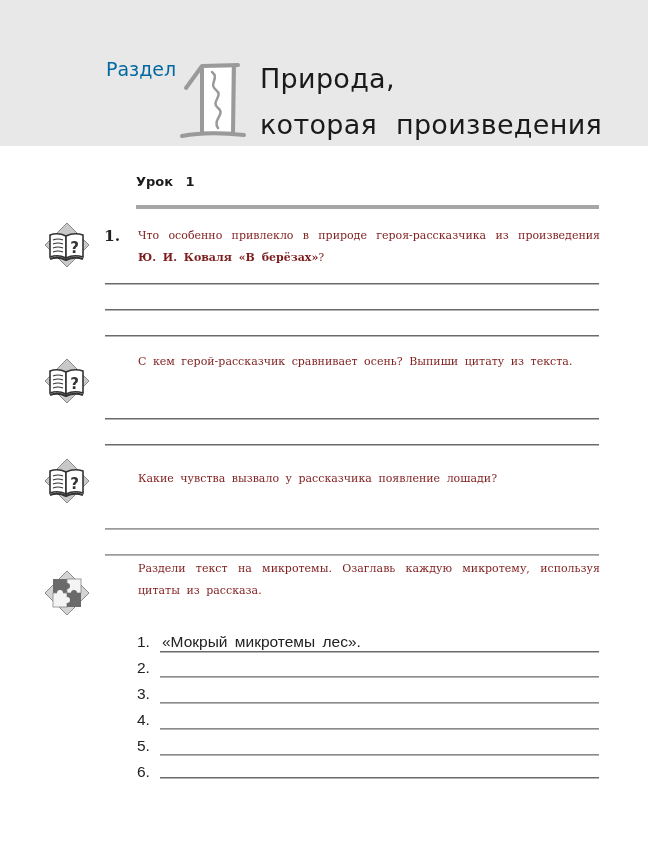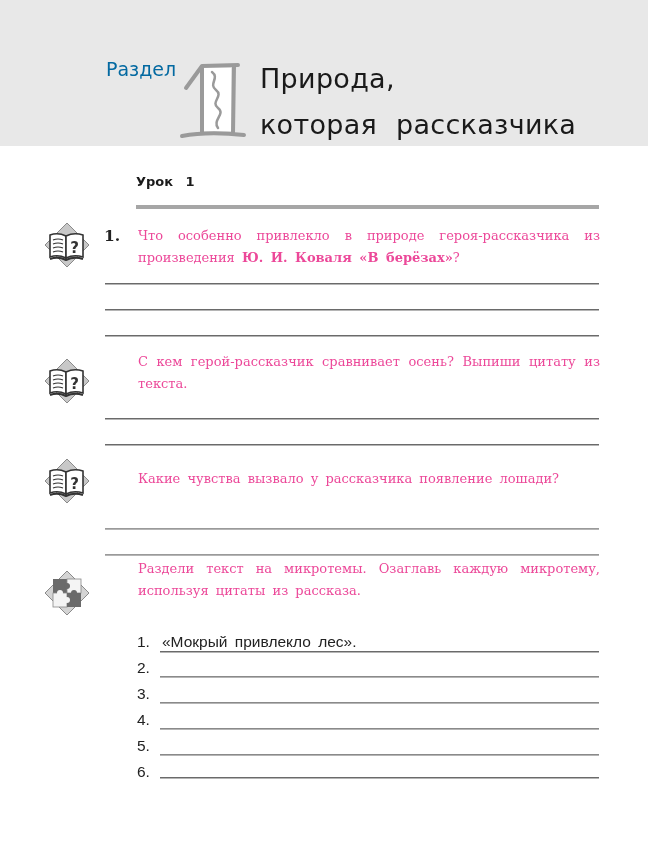--- a/index.html
+++ b/index.html
@@ -14,22 +14,22 @@
                    font-size: 27px; line-height: 46px; color: #1a1a1a; letter-spacing: 0.3px; }
   .chapter-title .t2 { word-spacing: 10px; }
 
   .lesson-title { position: absolute; left: 136px; top: 174px; font-family: "DejaVu Sans", sans-serif;
                   font-weight: bold; font-size: 13px; color: #1a1a1a; word-spacing: 8px; }
   .lesson-rule { position: absolute; left: 136px; top: 205px; width: 463px; height: 4px; background: #a6a6a6; }
 
   .icon { position: absolute; left: 44px; width: 46px; height: 46px; }
 
   .q-num { position: absolute; left: 104px; font-weight: bold; font-size: 15.5px; }
-  .q-text { position: absolute; left: 138px; width: 462px; font-size: 13px; line-height: 22px;
-            text-align: justify; text-align-last: left; word-spacing: 3px; color: #ec4899; }
+  .q-text { position: absolute; left: 138px; width: 462px; font-size: 11px; line-height: 22px;
+            text-align: justify; text-align-last: left; word-spacing: 3px; color: #7f1d1d; }
   .q-text b { font-weight: bold; }
 
   .line { position: absolute; height: 1px; background: #6a6a6a; border-bottom: 1px solid #b5b5b5; }
 
   .list-num { position: absolute; left: 137px; font-family: "Liberation Sans", sans-serif; font-size: 15.5px; color: #222; }
   .list-answer { position: absolute; left: 162px; font-family: "Liberation Sans", sans-serif; font-size: 15.5px; color: #222; word-spacing: 3px; }
 </style>
 </head>
 <body>
 
@@ -42,21 +42,21 @@
     <path d="M24 9 L24 74"></path>
     <path d="M56 8 L55 75"></path>
     <path d="M4 78 Q30 73 66 77"></path>
   </g>
   <rect x="26" y="10" width="27" height="63" fill="#ffffff"></rect>
   <path d="M34 14 C42 20 30 26 38 32 C46 38 32 44 40 50 C48 56 34 62 40 70" fill="none" stroke="#9a9a9a" stroke-width="2.5" stroke-linecap="round"></path>
 </svg>
 
 <div class="chapter-title">
   <div>Природа,</div>
-  <div class="t2">которая рассказчика</div>
+  <div class="t2">которая произведения</div>
 </div>
 
 <div class="lesson-title">Урок 1</div>
 <div class="lesson-rule"></div>
 
 <svg class="icon" style="top:222px" viewBox="0 0 46 46">
   <polygon points="23,1 45,23 23,45 1,23" fill="#c8c8c8" stroke="#8a8a8a" stroke-width="1"></polygon>
   <path d="M6 13 Q14 10 22 14 L22 36 Q14 32 6 35 Z" fill="#fff" stroke="#333" stroke-width="1.6"></path>
   <path d="M22 14 Q30 10 39 13 L39 35 Q30 32 22 36 Z" fill="#fff" stroke="#333" stroke-width="1.6"></path>
   <path d="M9 18 Q14 16 19 18 M9 22 Q14 20 19 22 M9 26 Q14 24 19 26 M9 30 Q14 28 19 30" stroke="#333" stroke-width="1.2" fill="none"></path>
@@ -100,21 +100,21 @@
   <rect x="9" y="23" width="14" height="14" fill="#f4f4f4" stroke="#888" stroke-width="0.8"></rect>
   <rect x="23" y="23" width="14" height="14" fill="#6a6a6a"></rect>
   <circle cx="23" cy="16" r="3" fill="#6a6a6a"></circle>
   <circle cx="16" cy="23" r="3" fill="#f4f4f4"></circle>
   <circle cx="30" cy="23" r="3" fill="#6a6a6a"></circle>
   <circle cx="23" cy="30" r="3" fill="#f4f4f4"></circle>
 </svg>
 <div class="q-text" style="top:558px">Раздели текст на микротемы. Озаглавь каждую микротему, используя цитаты из рассказа.</div>
 
 <div class="list-num" style="top:633px">1.</div>
-<div class="list-answer" style="top:633px">«Мокрый привлекло лес».</div>
+<div class="list-answer" style="top:633px">«Мокрый микротемы лес».</div>
 <div class="line" style="left:160px; top:651px; width:439px"></div>
 
 <div class="list-num" style="top:659px">2.</div>
 <div class="line" style="left:160px; top:676px; width:439px; background:#8a8a8a"></div>
 
 <div class="list-num" style="top:685px">3.</div>
 <div class="line" style="left:160px; top:702px; width:439px; background:#8a8a8a"></div>
 
 <div class="list-num" style="top:711px">4.</div>
 <div class="line" style="left:160px; top:728px; width:439px; background:#8a8a8a"></div>

